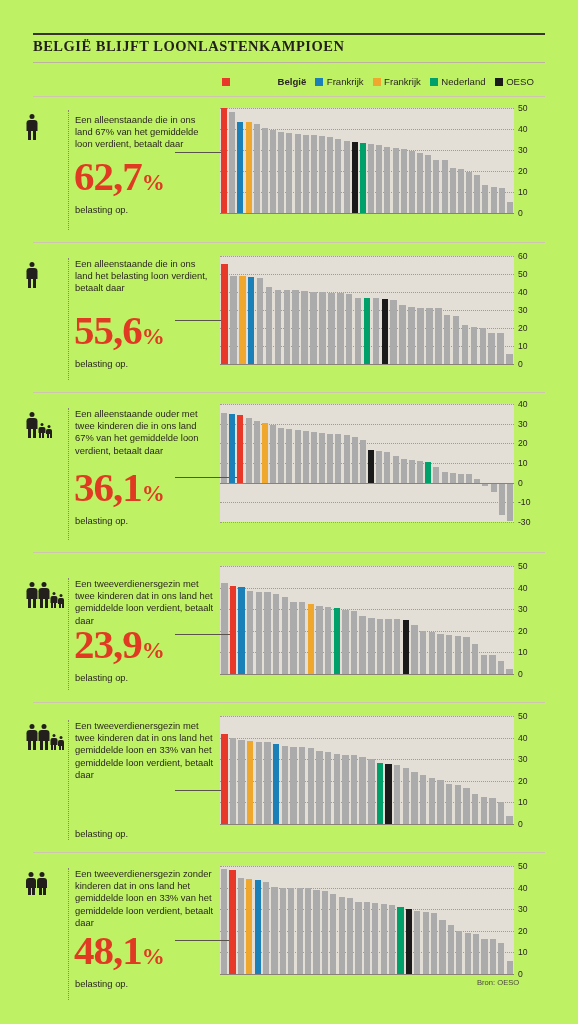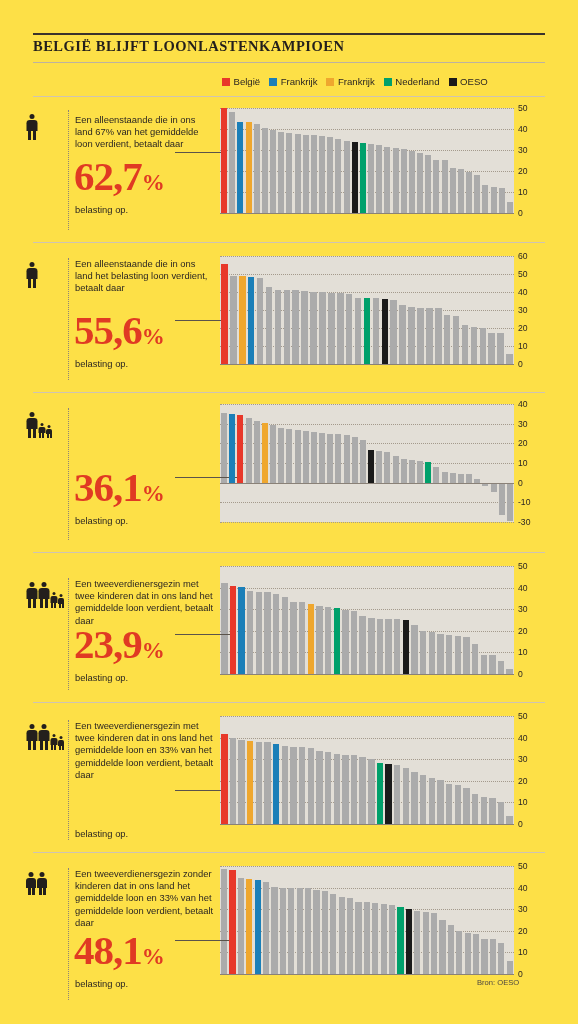--- a/index.html
+++ b/index.html
@@ -5,21 +5,21 @@
   * { box-sizing: border-box; margin: 0; padding: 0; }
   html, body {
     width: 578px; height: 1024px;
     background: #fbf3e4;
     font-family: "Liberation Sans", sans-serif;
     overflow: hidden;
   }
   #page {
     position: relative;
     width: 578px; height: 1024px;
-    background: #fde047;
+    background: #bef264;
   }
 
   
   .top-rule {
     position: absolute; left: 33px; top: 33px; width: 512px;
     border-top: 2px solid #3a332c;
   }
   .title {
     position: absolute; left: 33px; top: 38px;
     font-family: "Liberation Serif", serif;
@@ -35,21 +35,21 @@
   }
 
   
   .legend {
     position: absolute; left: 222px; top: 76px;
     display: flex; align-items: center; gap: 9px;
     font-size: 9.6px; color: #2b2622;
   }
   .legend-item { display: flex; align-items: center; gap: 3.5px; white-space: nowrap; }
   .legend-swatch { width: 8px; height: 8px; display: inline-block; }
-  .legend-label.bold { font-weight: normal; }
+  .legend-label.bold { font-weight: bold; margin-left: 44px; }
 
   
   .panel { position: absolute; left: 0; width: 578px; }
   .panel-rule {
     position: absolute; left: 33px; top: 0; width: 512px;
     border-top: 1px solid #cfc4b2;
   }
   .pictogram {
     position: absolute; left: 26px;
     display: flex; align-items: flex-end; gap: 1px;
@@ -313,20 +313,21 @@
             <span class="legR" style="top: 10px; left: 4px; width: 2px; height: 5px;"></span>
           </span>
           <span class="fig" style="width: 6px; height: 13px;">
             <span class="head" style="width: 3px; height: 3px;"></span>
             <span class="body" style="top: 4px; width: 6px; height: 5px; border-radius: 1.8px 1.8px 0px 0px;"></span>
             <span class="legL" style="top: 9px; left: 1px; width: 2px; height: 4px;"></span>
             <span class="legR" style="top: 9px; left: 4px; width: 2px; height: 4px;"></span>
           </span>
         </div>
         <div class="dotted-rule" style="left: 68px; top: 16px; height: 132px;"></div>
+        <div class="desc text-block" style="left: 75px; top: 16px;">Een alleenstaande ouder met twee kinderen die in ons land 67% van het gemiddelde loon verdient, betaalt daar</div>
         <div class="bigpct text-block" style="left: 74px; top: 75px;"><span class="num">36,1</span><span class="pct">%</span></div>
         <div class="belasting text-block" style="left: 75px; top: 123px;">belasting op.</div>
         <div class="chart" style="left: 220px; top: 12px; width: 294px; height: 118px;">
           <div class="plot" style="width: 294px; height: 118px;">
             <div class="gridline" style="top: 118px;"></div>
             <div class="gridline" style="top: 98.3333px;"></div>
             <div class="gridline solid" style="top: 78.6667px;"></div>
             <div class="gridline" style="top: 59px;"></div>
             <div class="gridline" style="top: 39.3333px;"></div>
             <div class="gridline" style="top: 19.6667px;"></div>

